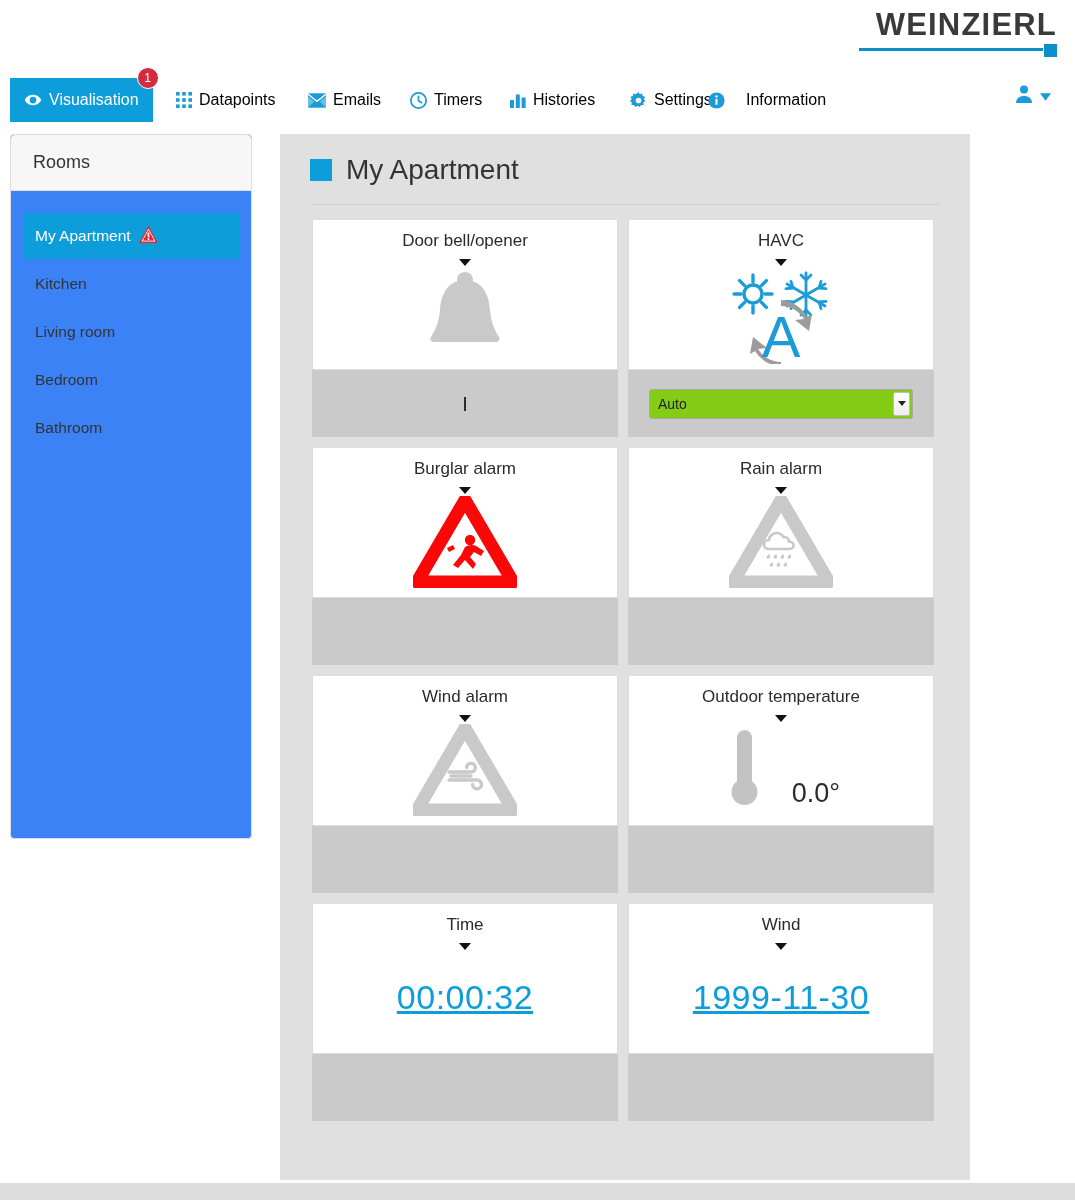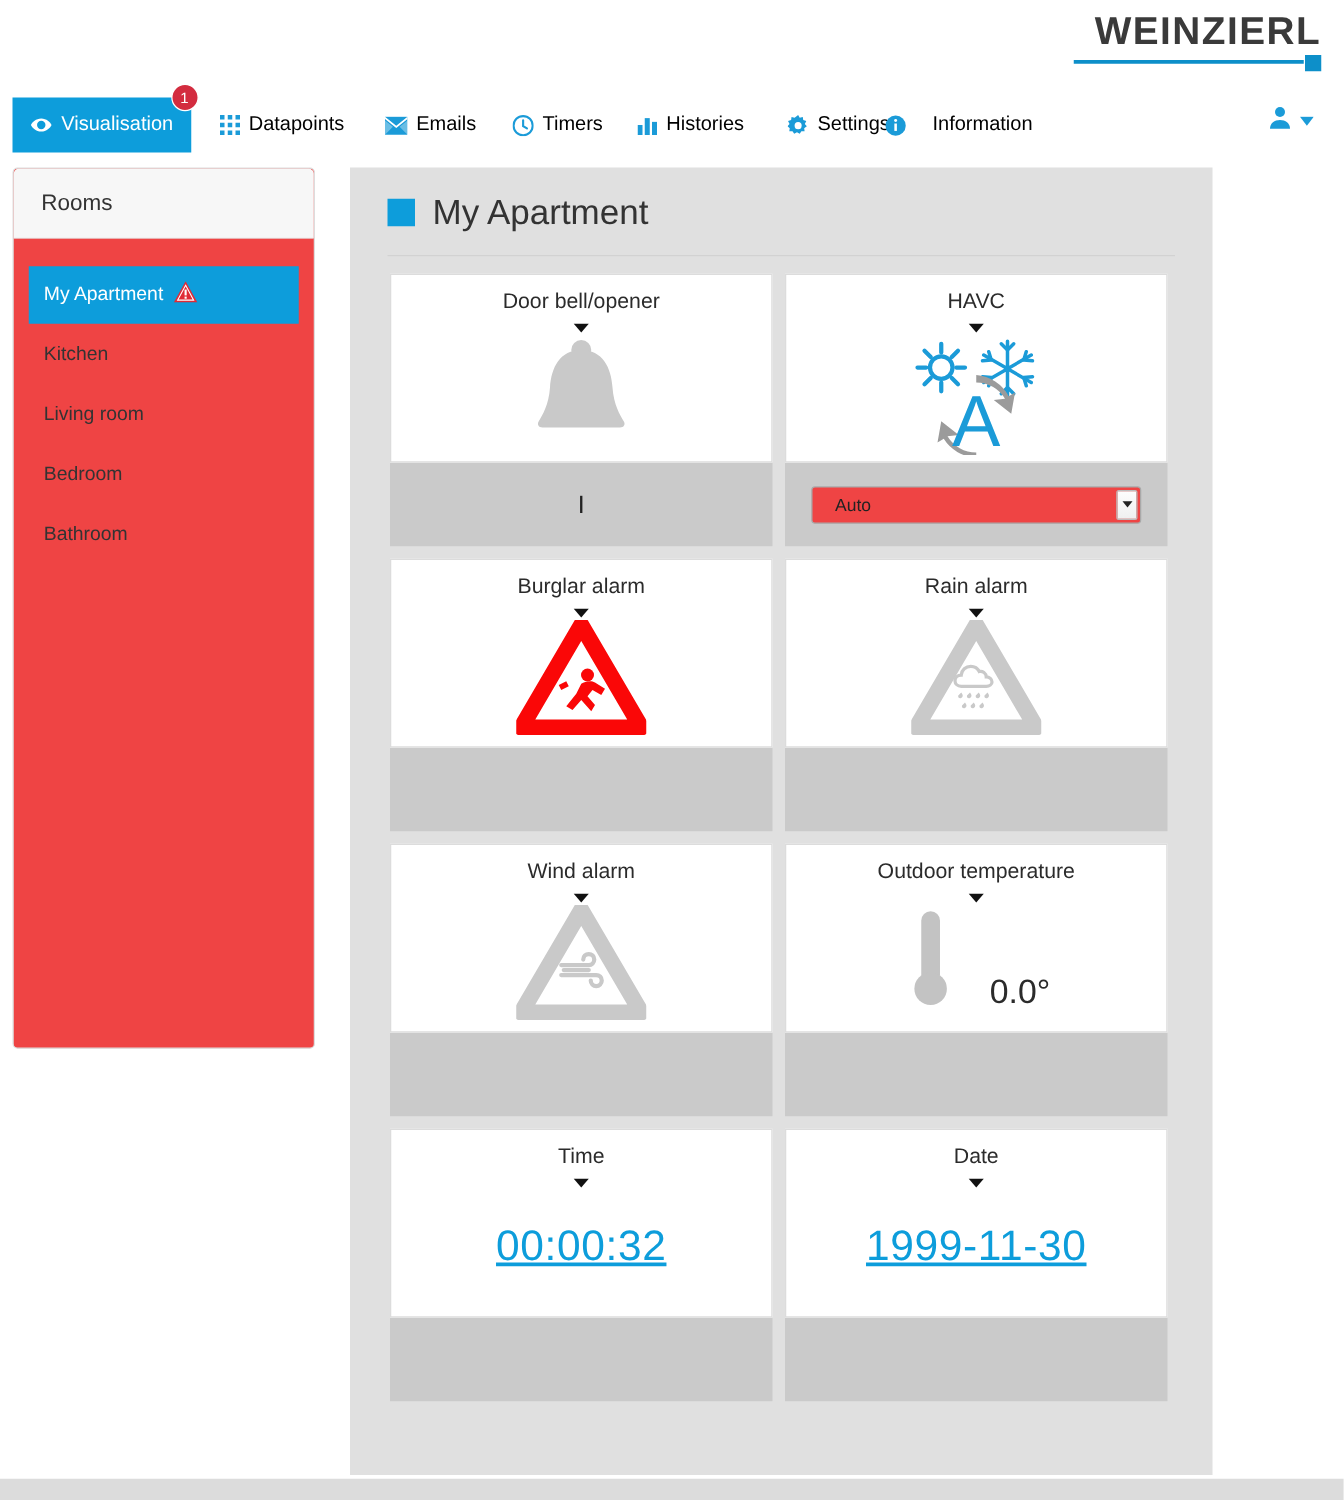--- a/index.html
+++ b/index.html
@@ -58,21 +58,21 @@
   .nav-icon { display:inline-flex; align-items:center; justify-content:center; }
   .user-menu {
     position: absolute; right: 24px; top: 6px;
     display:flex; align-items:center; gap:6px; color:#1b9bd8; cursor:pointer;
   }
 
   
   .sidebar {
     position: absolute; left: 10px; top: 134px;
     width: 242px; height: 705px;
-    background: #ef4444; border: 1px solid #ddd; border-radius: 4px;
+    background: #3b82f6; border: 1px solid #ddd; border-radius: 4px;
   }
   .sidebar-head {
     height: 56px; background: #f7f7f7; border-bottom: 1px solid #e2e2e2;
     display: flex; align-items: center; padding-left: 22px;
     font-size: 18px; color: #333; border-radius: 4px 4px 0 0;
   }
   .room-list { padding: 22px 0 0 0; }
   .room-item {
     height: 46px; margin: 0 0 2px 0;
     display: flex; align-items: center; gap: 8px;
@@ -128,22 +128,22 @@
   .foot-bar { color: #222; font-size: 20px; line-height: 1; font-weight:500; }
   .big-value {
     font-size: 34px; color: #0d9ddb; letter-spacing: 0.5px; text-decoration: underline;
   }
   .temp-row { display:flex; align-items:center; gap: 26px; }
   .temp-val { font-size: 27px; color: #2b2b2b; position: relative; top: 24px; }
 
   .hvac-select {
     width: 264px; height: 30px;
     font-family: "Liberation Sans", sans-serif; font-size: 14px;
-    border: 1px solid #a9a9a9; background: #ef4444; color: #222;
-    border-radius: 3px; padding-left: 18px; position: relative;
+    border: 1px solid #a9a9a9; background: #84cc16; color: #222;
+    border-radius: 3px; padding-left: 8px; position: relative;
     display: flex; align-items: center; cursor: pointer;
   }
   .hvac-select .sel-btn {
     position: absolute; right: 2px; top: 2px; bottom: 2px; width: 17px;
     background: linear-gradient(#fdfdfd,#efefef);
     border: 1px solid #bdbdbd; border-radius: 2px;
     display:flex; align-items:center; justify-content:center;
   }
   .sel-caret {
     width:0;height:0;border-left:4px solid transparent;border-right:4px solid transparent;
@@ -478,21 +478,21 @@
           </div>
         </div>
         <div class="tile-foot">
           <span class="foot-bar"></span>
         </div>
       </div>
 
       <div class="tile">
         <div class="tile-body">
           <div class="tile-title">
-            <span>Date</span>
+            <span>Wind</span>
             <span class="caret"></span>
           </div>
           <div class="tile-icon-area">
             <span class="big-value">1999-11-30</span>
           </div>
         </div>
         <div class="tile-foot">
           <span class="foot-bar"></span>
         </div>
       </div>

